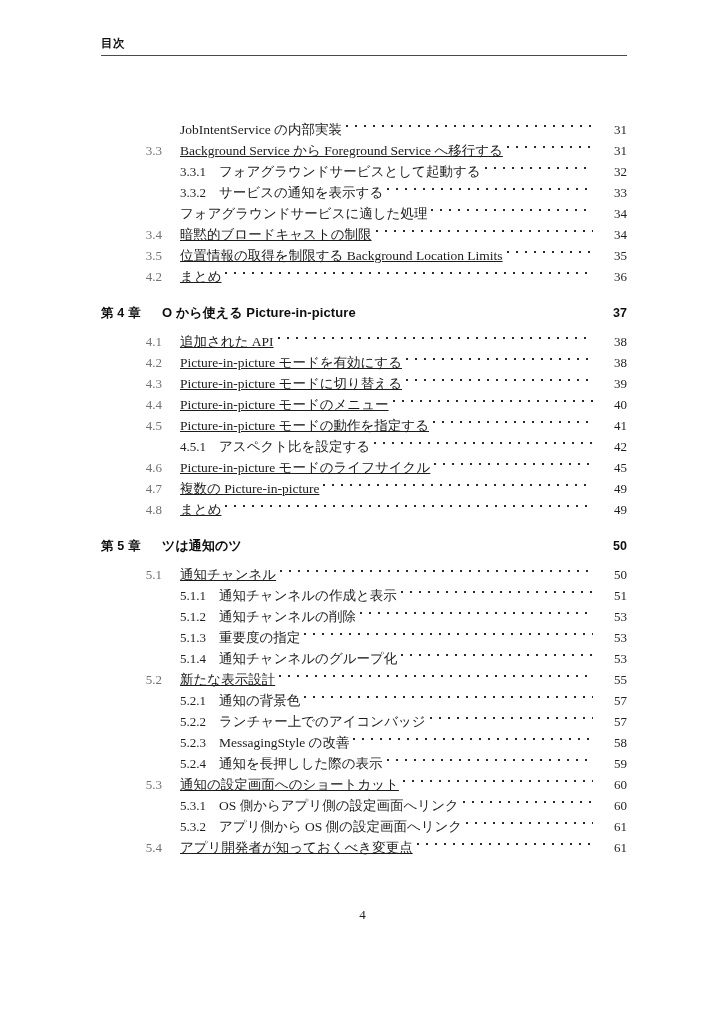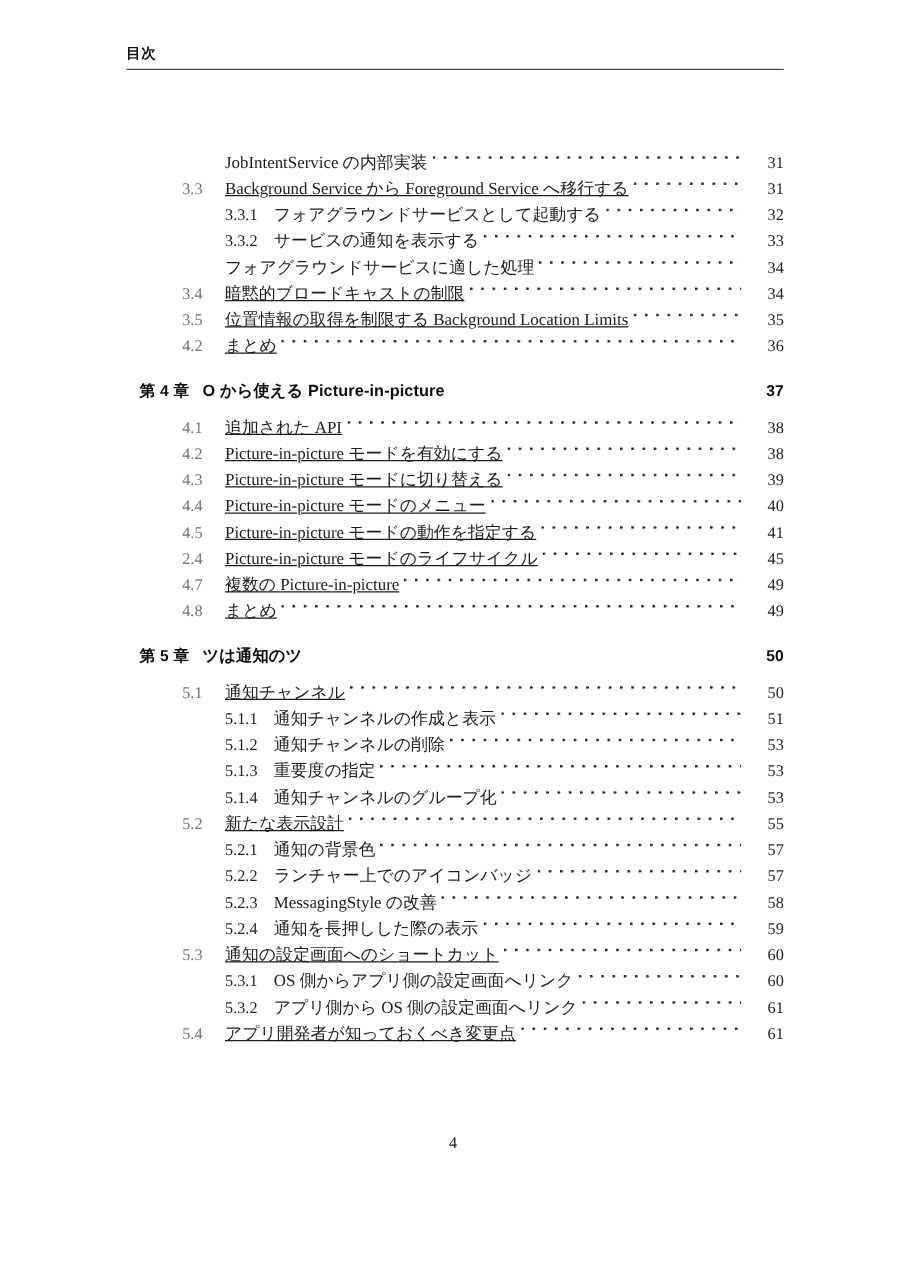--- a/index.html
+++ b/index.html
@@ -133,21 +133,21 @@
   
   .row.chapter {
     height: 21px;
     line-height: 21px;
     font-family: "Liberation Sans", "DejaVu Sans", sans-serif;
     font-weight: bold;
   }
   .row.chapter .chapnum {
     width: 61px;
     flex: 0 0 61px;
-    text-align: center;
+    text-align: left;
     font-size: 12.5px;
     color: #0d0d0d;
     letter-spacing: 0.2px;
   }
   .row.chapter .title {
     margin-left: 0;
     font-size: 13px;
     color: #0d0d0d;
     letter-spacing: 0.1px;
   }
@@ -268,22 +268,29 @@
         <span class="title">Picture-in-picture モードのメニュー</span>
         <span class="leader"></span>
         <span class="pageno">40</span>
       </div>
       <div class="row lvl1">
         <span class="num1">4.5</span>
         <span class="title">Picture-in-picture モードの動作を指定する</span>
         <span class="leader"></span>
         <span class="pageno">41</span>
       </div>
-      <div class="row lvl1">
-        <span class="num1">2.4</span>
+      <div class="row lvl2">
+        <span class="num2spacer"></span>
+        <span class="num2">4.5.1</span>
+        <span class="title">アスペクト比を設定する</span>
+        <span class="leader"></span>
+        <span class="pageno">42</span>
+      </div>
+      <div class="row lvl1">
+        <span class="num1">4.6</span>
         <span class="title">Picture-in-picture モードのライフサイクル</span>
         <span class="leader"></span>
         <span class="pageno">45</span>
       </div>
       <div class="row lvl1">
         <span class="num1">4.7</span>
         <span class="title">複数の Picture-in-picture</span>
         <span class="leader"></span>
         <span class="pageno">49</span>
       </div>

